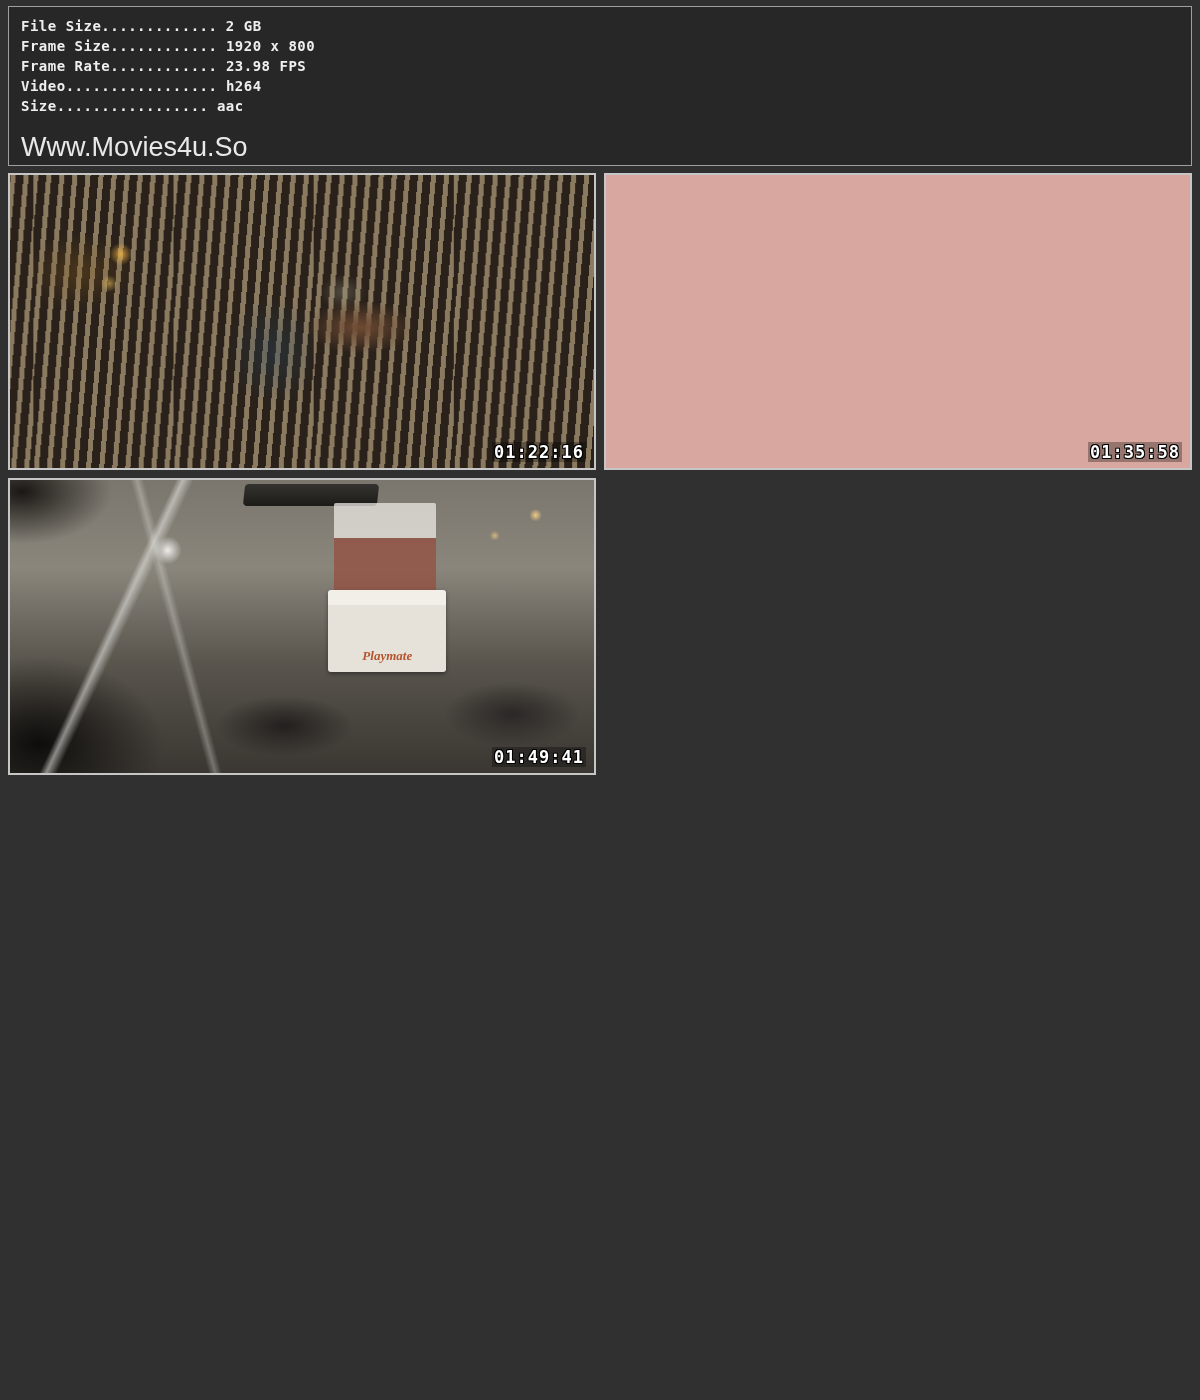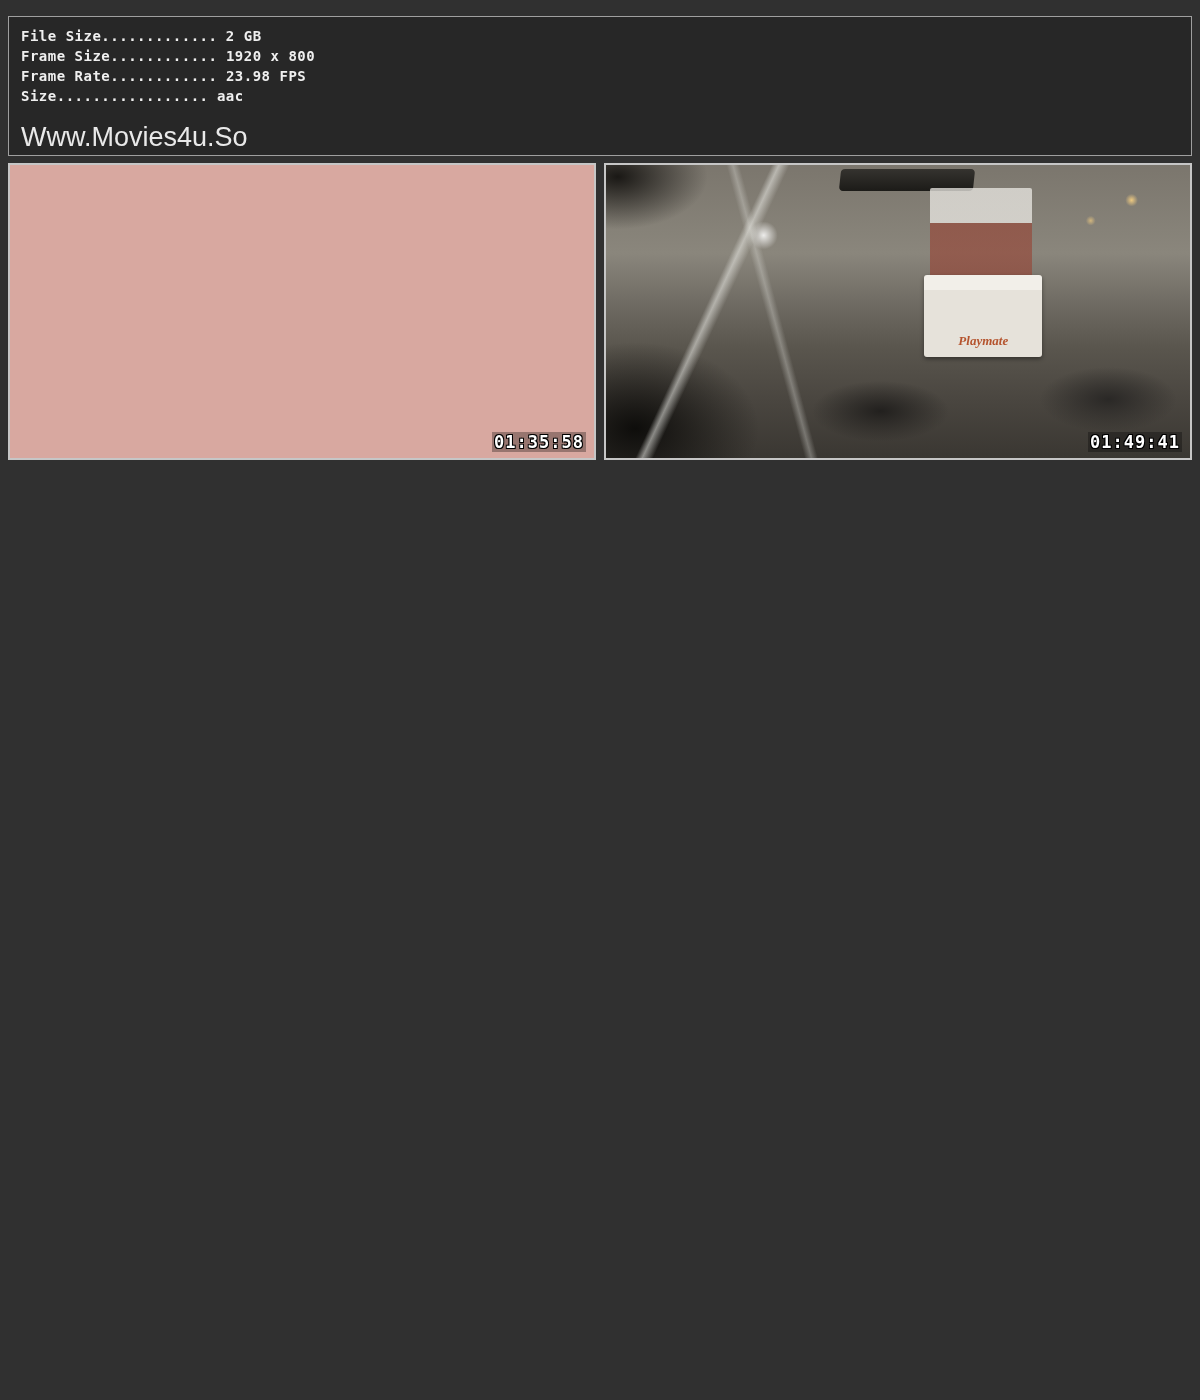--- a/index.html
+++ b/index.html
@@ -2,21 +2,21 @@
 <html><head>
 <meta charset="utf-8">
 <style>
   html,body{margin:0;padding:0;}
   body{
     width:1200px;height:1400px;
     background:#303030;
     font-family:"DejaVu Sans Mono",monospace;
     overflow:hidden;
   }
-  .wrap{padding:16px 8px 0 8px;}
+  .wrap{padding:6px 8px 0 8px;}
 
   
   .info-panel{
     border:1px solid #9f9f9f;
     background:#272727;
     padding:9px 12px 3px 12px;
     margin-bottom:7px;
   }
   .info-row{
     font-family:"DejaVu Sans Mono",monospace;
@@ -206,31 +206,36 @@
 </style>
 </head>
 <body>
 
 <div class="wrap">
 
   <div class="info-panel">
     <div class="info-row"><span>File Size</span><span>.............</span><span class="val">2 GB</span></div>
     <div class="info-row"><span>Frame Size</span><span>............</span><span class="val">1920 x 800</span></div>
     <div class="info-row"><span>Frame Rate</span><span>............</span><span class="val">23.98 FPS</span></div>
+    <div class="info-row"><span>Video</span><span>.................</span><span class="val">h264</span></div>
     <div class="info-row"><span>Size</span><span>.................</span><span class="val">aac</span></div>
     <div class="watermark">Www.Movies4u.So</div>
   </div>
 
   <div class="grid">
 
 
 
 
 
 
+    <figure class="shot">
+      <div class="scene scene-6"></div>
+      <div class="timestamp">01:22:16</div>
+    </figure>
 
     <figure class="shot">
       <div class="scene scene-7"></div>
       <div class="timestamp">01:35:58</div>
     </figure>
 
     <figure class="shot">
       <div class="scene scene-8">
         <div class="mirror"></div>
         <div class="paperbag"></div>

